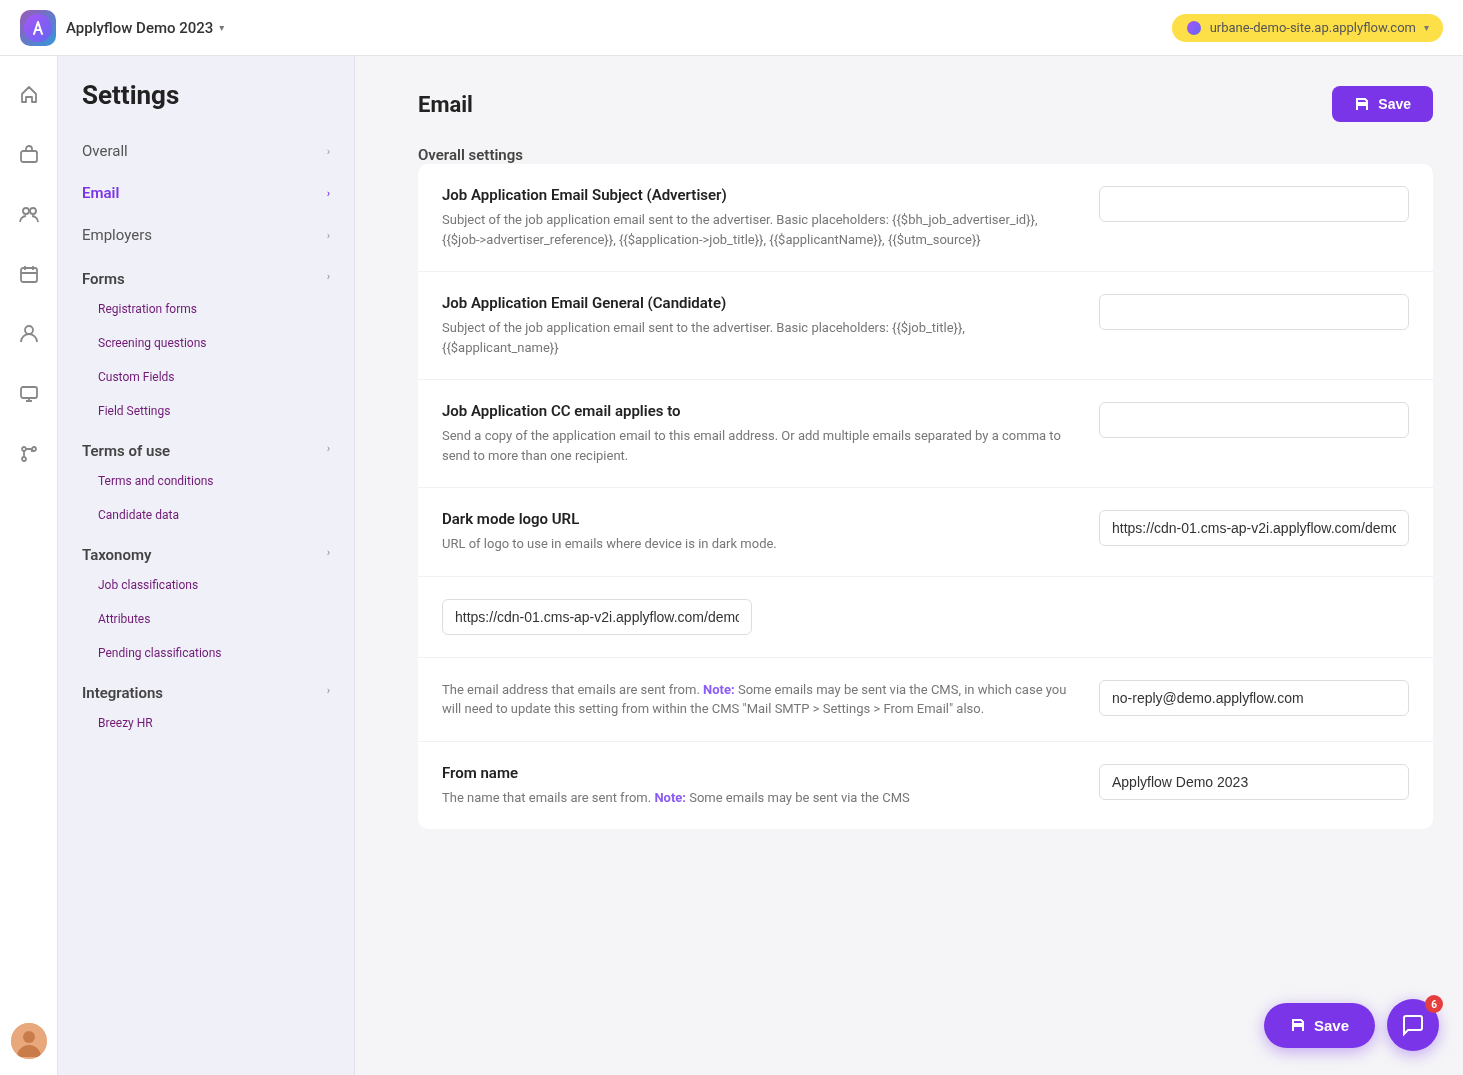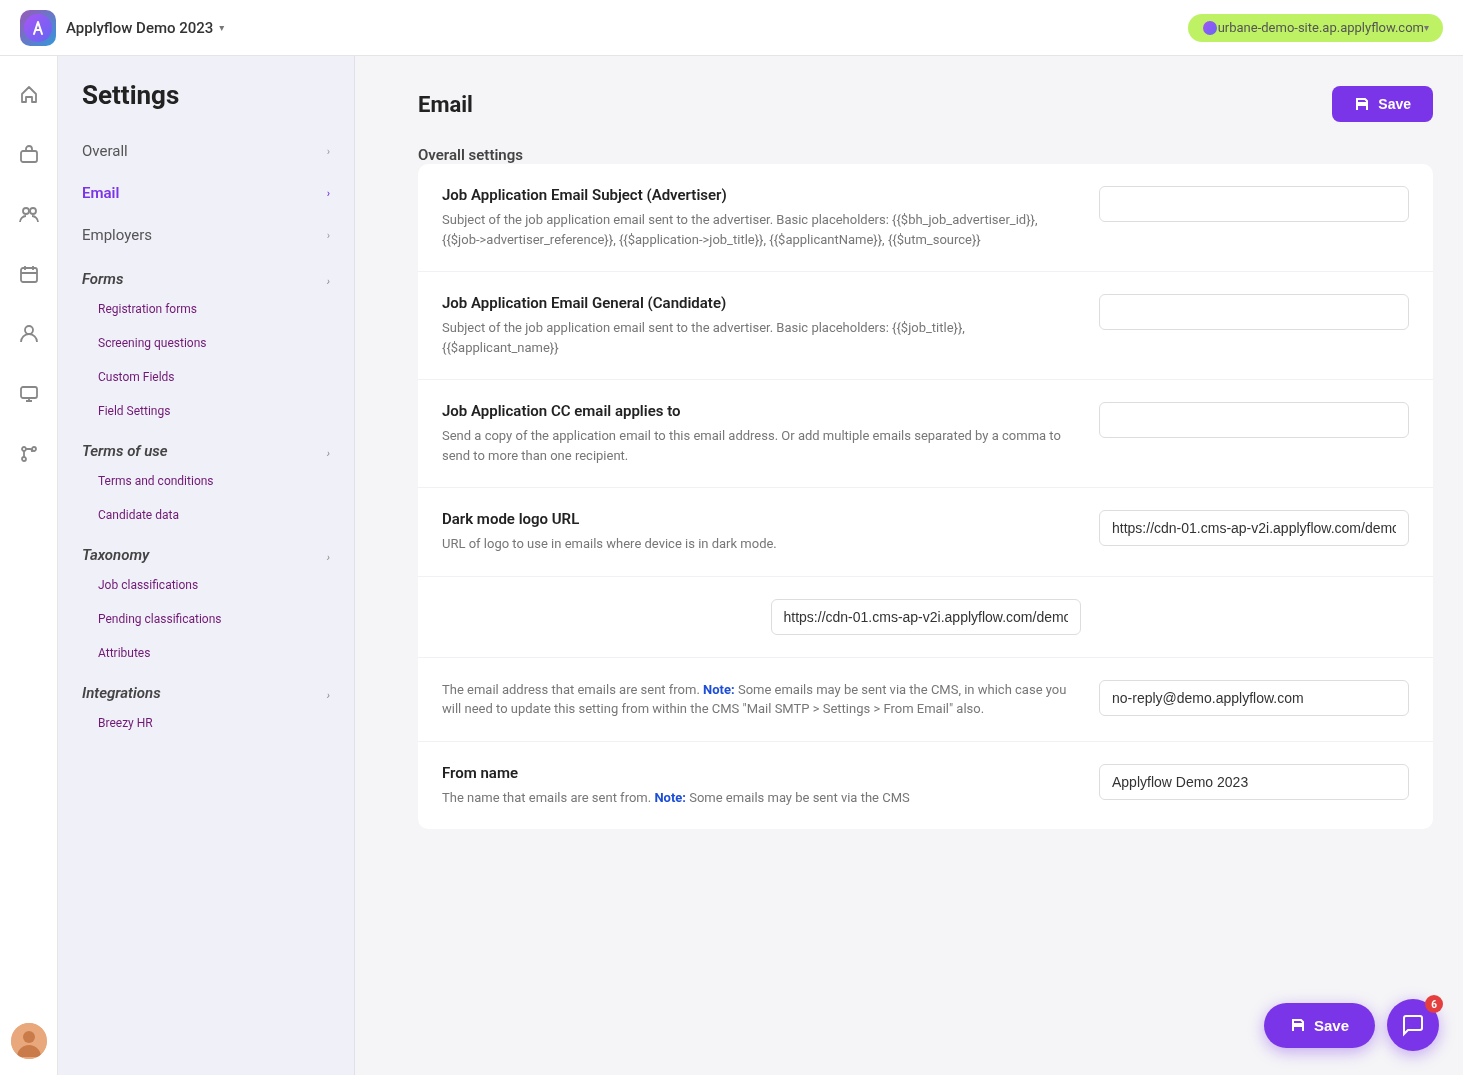--- a/index.html
+++ b/index.html
@@ -7,21 +7,21 @@
 
     
     .topbar {
       position: fixed; top: 0; left: 0; right: 0; height: 56px;
       background: #fff; border-bottom: 1px solid #e5e5e5;
       display: flex; align-items: center; justify-content: space-between;
       padding: 0 20px; z-index: 100;
     }
     .topbar-left { display: flex; align-items: center; gap: 10px; }
     .app-title { font-size: 15px; font-weight: 500; color: #333; display: flex; align-items: center; gap: 6px; }
-    .topbar-right { display: flex; align-items: center; gap: 0; background: #bef264; border-radius: 20px; padding: 6px 14px; justify-content: space-between; }
+    .topbar-right { display: flex; align-items: center; gap: 8px; background: #fde047; border-radius: 20px; padding: 6px 14px; justify-content: space-between; }
     .site-url { font-size: 13px; color: #555; }
     .chevron-down { font-size: 10px; color: #777; }
 
     
     .icon-nav {
       position: fixed; top: 56px; left: 0; bottom: 0; width: 58px;
       background: #fff; border-right: 1px solid #e5e5e5;
       display: flex; flex-direction: column; align-items: center;
       padding-top: 20px; gap: 24px; z-index: 99;
     }
@@ -41,21 +41,21 @@
     .sidebar-item.active { color: #7b35e8; font-weight: 600; background: transparent; }
     .sidebar-item .chevron { font-size: 11px; color: #999; }
     .sidebar-item.active .chevron { color: #7b35e8; }
 
     .sidebar-sub-item {
       padding: 10px 24px 10px 40px; font-size: 12px; color: #701a75; cursor: pointer;
     }
 
     .sidebar-section-header {
       padding: 14px 24px 4px; font-size: 15px; font-weight: 600; color: #444;
-      display: flex; align-items: flex-end; justify-content: space-between; font-style: italic;
+      display: flex; align-items: flex-start; justify-content: space-between;
     }
     .sidebar-section-header .chevron { font-size: 11px; color: #999; }
 
     
     .main {
       margin-left: 388px; margin-top: 56px; flex: 1;
       padding: 30px 30px 30px; overflow-y: auto; height: calc(100vh - 56px);
       background: #f5f5f7;
     }
 
@@ -69,28 +69,28 @@
       border-radius: 8px; font-size: 14px; font-weight: 600; cursor: pointer;
       display: flex; align-items: center; gap: 8px;
     }
 
     .section-label { font-size: 15px; font-weight: 600; color: #444; margin-bottom: 0; }
 
     .settings-card { background: #fff; border-radius: 10px; padding: 0; overflow: hidden; }
 
     .setting-row {
       display: flex; align-items: flex-start;
-      padding: 22px 24px; border-bottom: 1px solid #f0f0f5; justify-content: center;
+      padding: 22px 24px; border-bottom: 1px solid #f0f0f5;
     }
     .setting-row:last-child { border-bottom: none; }
 
     .setting-info { flex: 1; padding-right: 30px; }
     .setting-name { font-size: 15px; font-weight: 600; color: #222; margin-bottom: 6px; }
     .setting-desc { font-size: 13px; color: #777; line-height: 1.5; }
-    .setting-desc strong { color: #1d4ed8; }
+    .setting-desc strong { color: #8b5cf6; }
 
     .setting-input {
       width: 310px; flex-shrink: 0;
     }
     .setting-input input {
       width: 100%; border: 1px solid #ddd; border-radius: 6px;
       padding: 9px 12px; font-size: 14px; color: #333; outline: none;
     }
 
     
@@ -268,24 +268,24 @@
   </div>
 
   <div class="sidebar-section-header">
     <span>Taxonomy</span>
     <span class="chevron">›</span>
   </div>
   <div class="sidebar-sub-item">
     <span>Job classifications</span>
   </div>
   <div class="sidebar-sub-item">
+    <span>Attributes</span>
+  </div>
+  <div class="sidebar-sub-item">
     <span>Pending classifications</span>
-  </div>
-  <div class="sidebar-sub-item">
-    <span>Attributes</span>
   </div>
 
   <div class="sidebar-section-header">
     <span>Integrations</span>
     <span class="chevron">›</span>
   </div>
   <div class="sidebar-sub-item">
     <span>Breezy HR</span>
   </div>
 </div>

